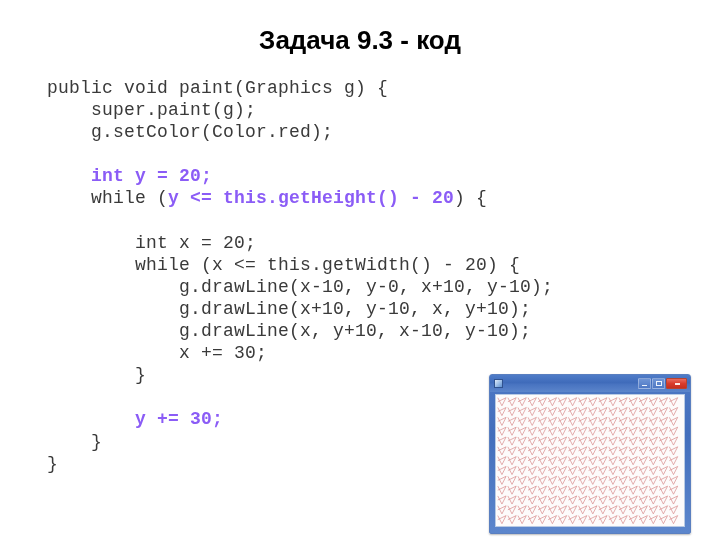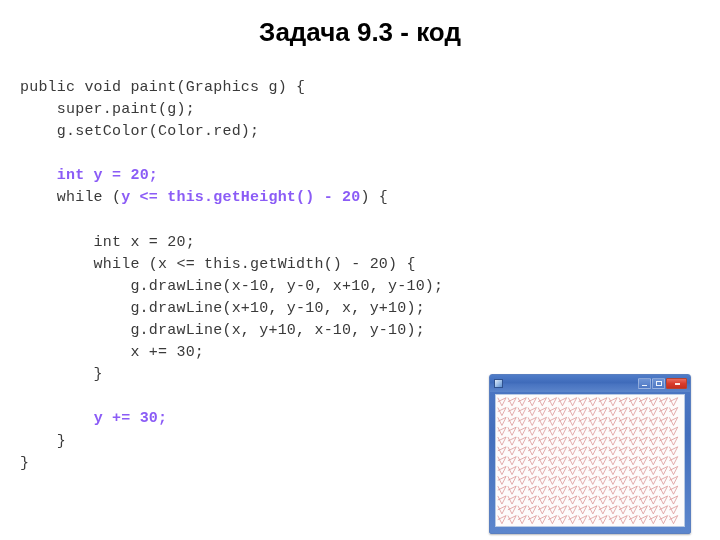--- a/index.html
+++ b/index.html
@@ -15,40 +15,40 @@
     height: 540px;
     background: #ffffff;
     overflow: hidden;
     font-family: "Liberation Sans", sans-serif;
   }
 
   
   #slide-title {
     position: absolute;
     left: 0;
-    top: 16px;
+    top: 24px;
     width: 720px;
     text-align: center;
     font-family: "Liberation Sans", sans-serif;
     font-weight: bold;
     font-size: 26px;
     line-height: 32px;
     color: #000000;
     letter-spacing: 0px;
     white-space: pre;
   }
 
   
   #code-block {
     position: absolute;
-    left: 20px;
+    left: 47px;
     top: 77px;
     width: 600px;
     font-family: "Liberation Mono", "DejaVu Sans Mono", monospace;
-    font-size: 15px;
+    font-size: 18px;
     line-height: 22.1px;
     color: #333333;
     white-space: pre;
     letter-spacing: 0.2px;
   }
 
   #code-block .code-line {
     height: 22.1px;
     white-space: pre;
   }

